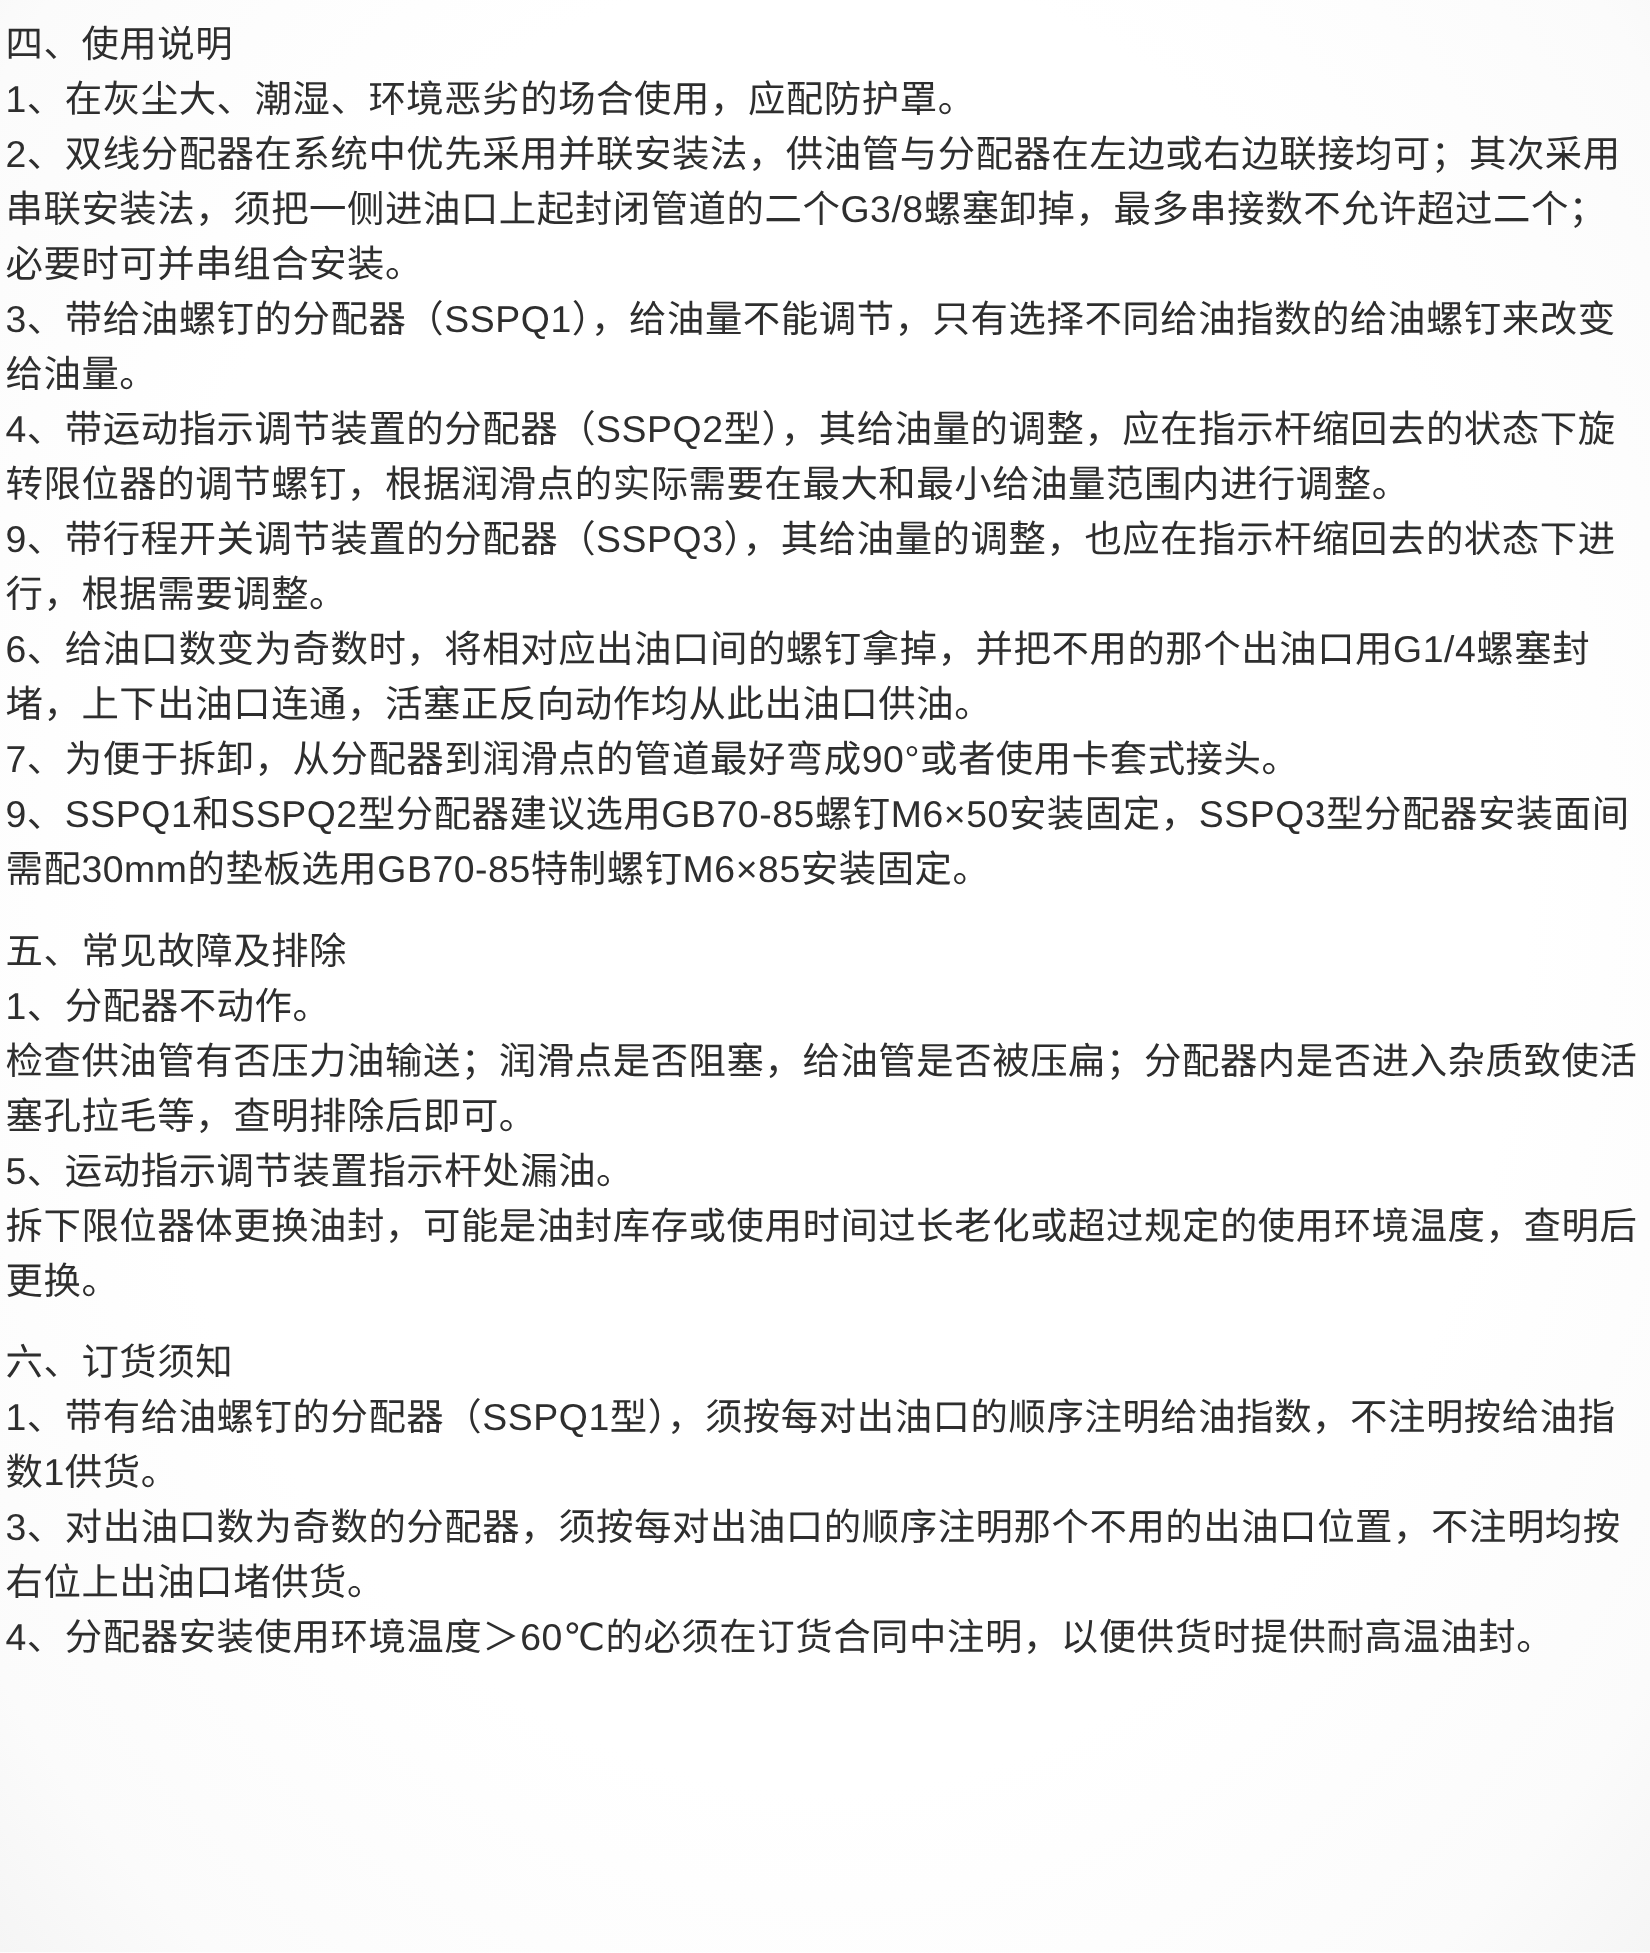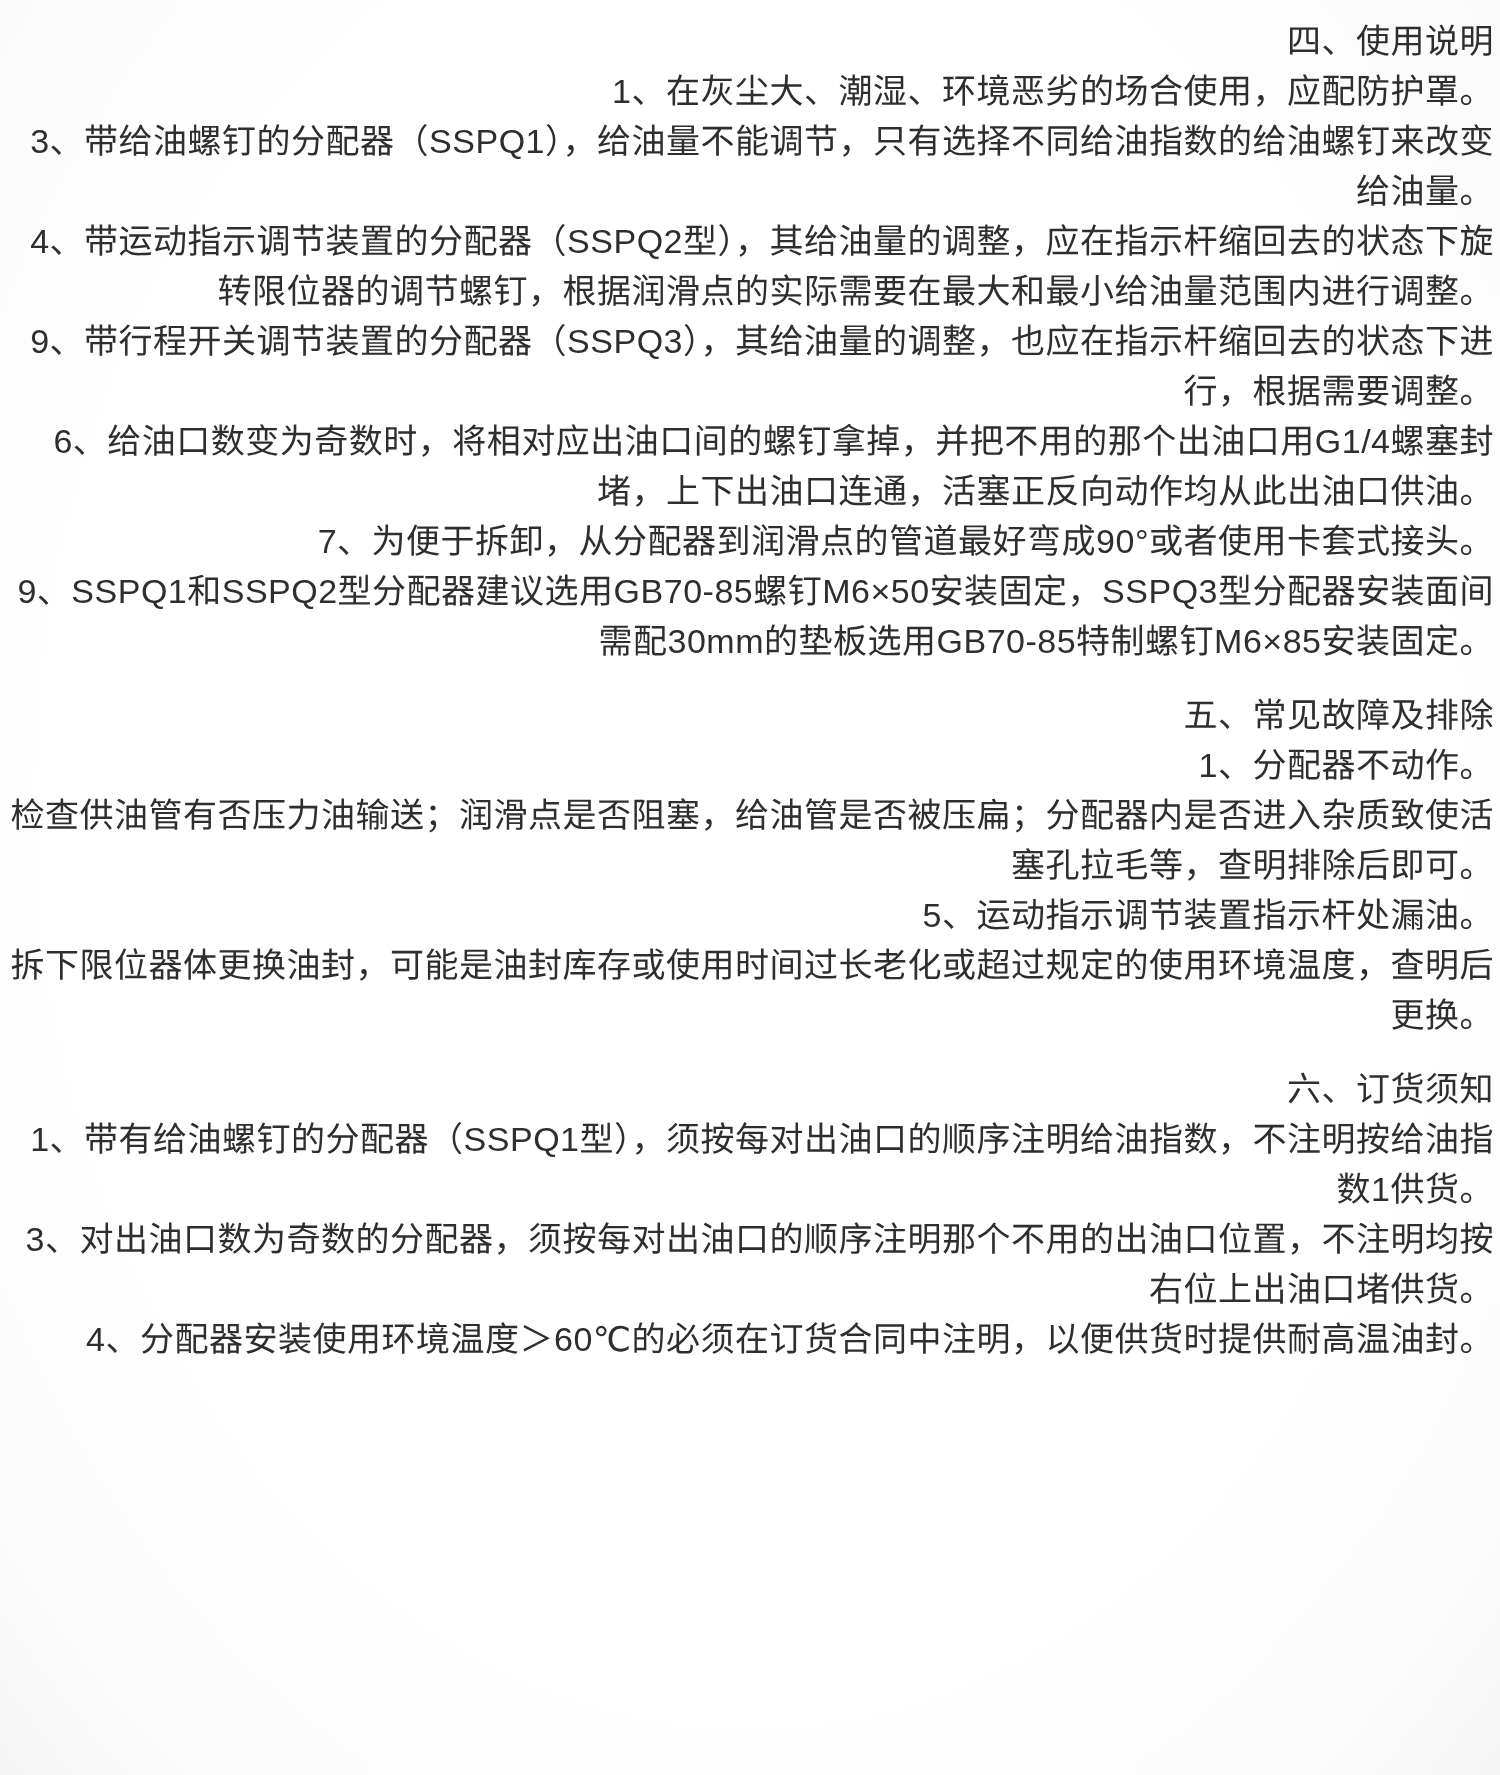--- a/index.html
+++ b/index.html
@@ -26,35 +26,36 @@
   }
   .doc-section + .doc-section {
     margin-top: 24px; 
   }
   .line {
     margin: 0;
     font-size: 34px;
     line-height: 50px;
     letter-spacing: 0.5px;
     word-break: break-all;
-    text-align: right;
+    text-align: left;
     font-weight: 400;
   }
   .heading {
     font-weight: 400; 
   }
 </style>
 </head>
 <body>
 
 <main class="page">
 
   <section class="doc-section">
     <p class="line heading">四、使用说明</p>
     <p class="line">1、在灰尘大、潮湿、环境恶劣的场合使用，应配防护罩。</p>
+    <p class="line">2、双线分配器在系统中优先采用并联安装法，供油管与分配器在左边或右边联接均可；其次采用串联安装法，须把一侧进油口上起封闭管道的二个G3/8螺塞卸掉，最多串接数不允许超过二个；必要时可并串组合安装。</p>
     <p class="line">3、带给油螺钉的分配器（SSPQ1），给油量不能调节，只有选择不同给油指数的给油螺钉来改变给油量。</p>
     <p class="line">4、带运动指示调节装置的分配器（SSPQ2型），其给油量的调整，应在指示杆缩回去的状态下旋转限位器的调节螺钉，根据润滑点的实际需要在最大和最小给油量范围内进行调整。</p>
     <p class="line">9、带行程开关调节装置的分配器（SSPQ3），其给油量的调整，也应在指示杆缩回去的状态下进行，根据需要调整。</p>
     <p class="line">6、给油口数变为奇数时，将相对应出油口间的螺钉拿掉，并把不用的那个出油口用G1/4螺塞封堵，上下出油口连通，活塞正反向动作均从此出油口供油。</p>
     <p class="line">7、为便于拆卸，从分配器到润滑点的管道最好弯成90°或者使用卡套式接头。</p>
     <p class="line">9、SSPQ1和SSPQ2型分配器建议选用GB70-85螺钉M6×50安装固定，SSPQ3型分配器安装面间需配30mm的垫板选用GB70-85特制螺钉M6×85安装固定。</p>
   </section>
 
   <section class="doc-section">
     <p class="line heading">五、常见故障及排除</p>

